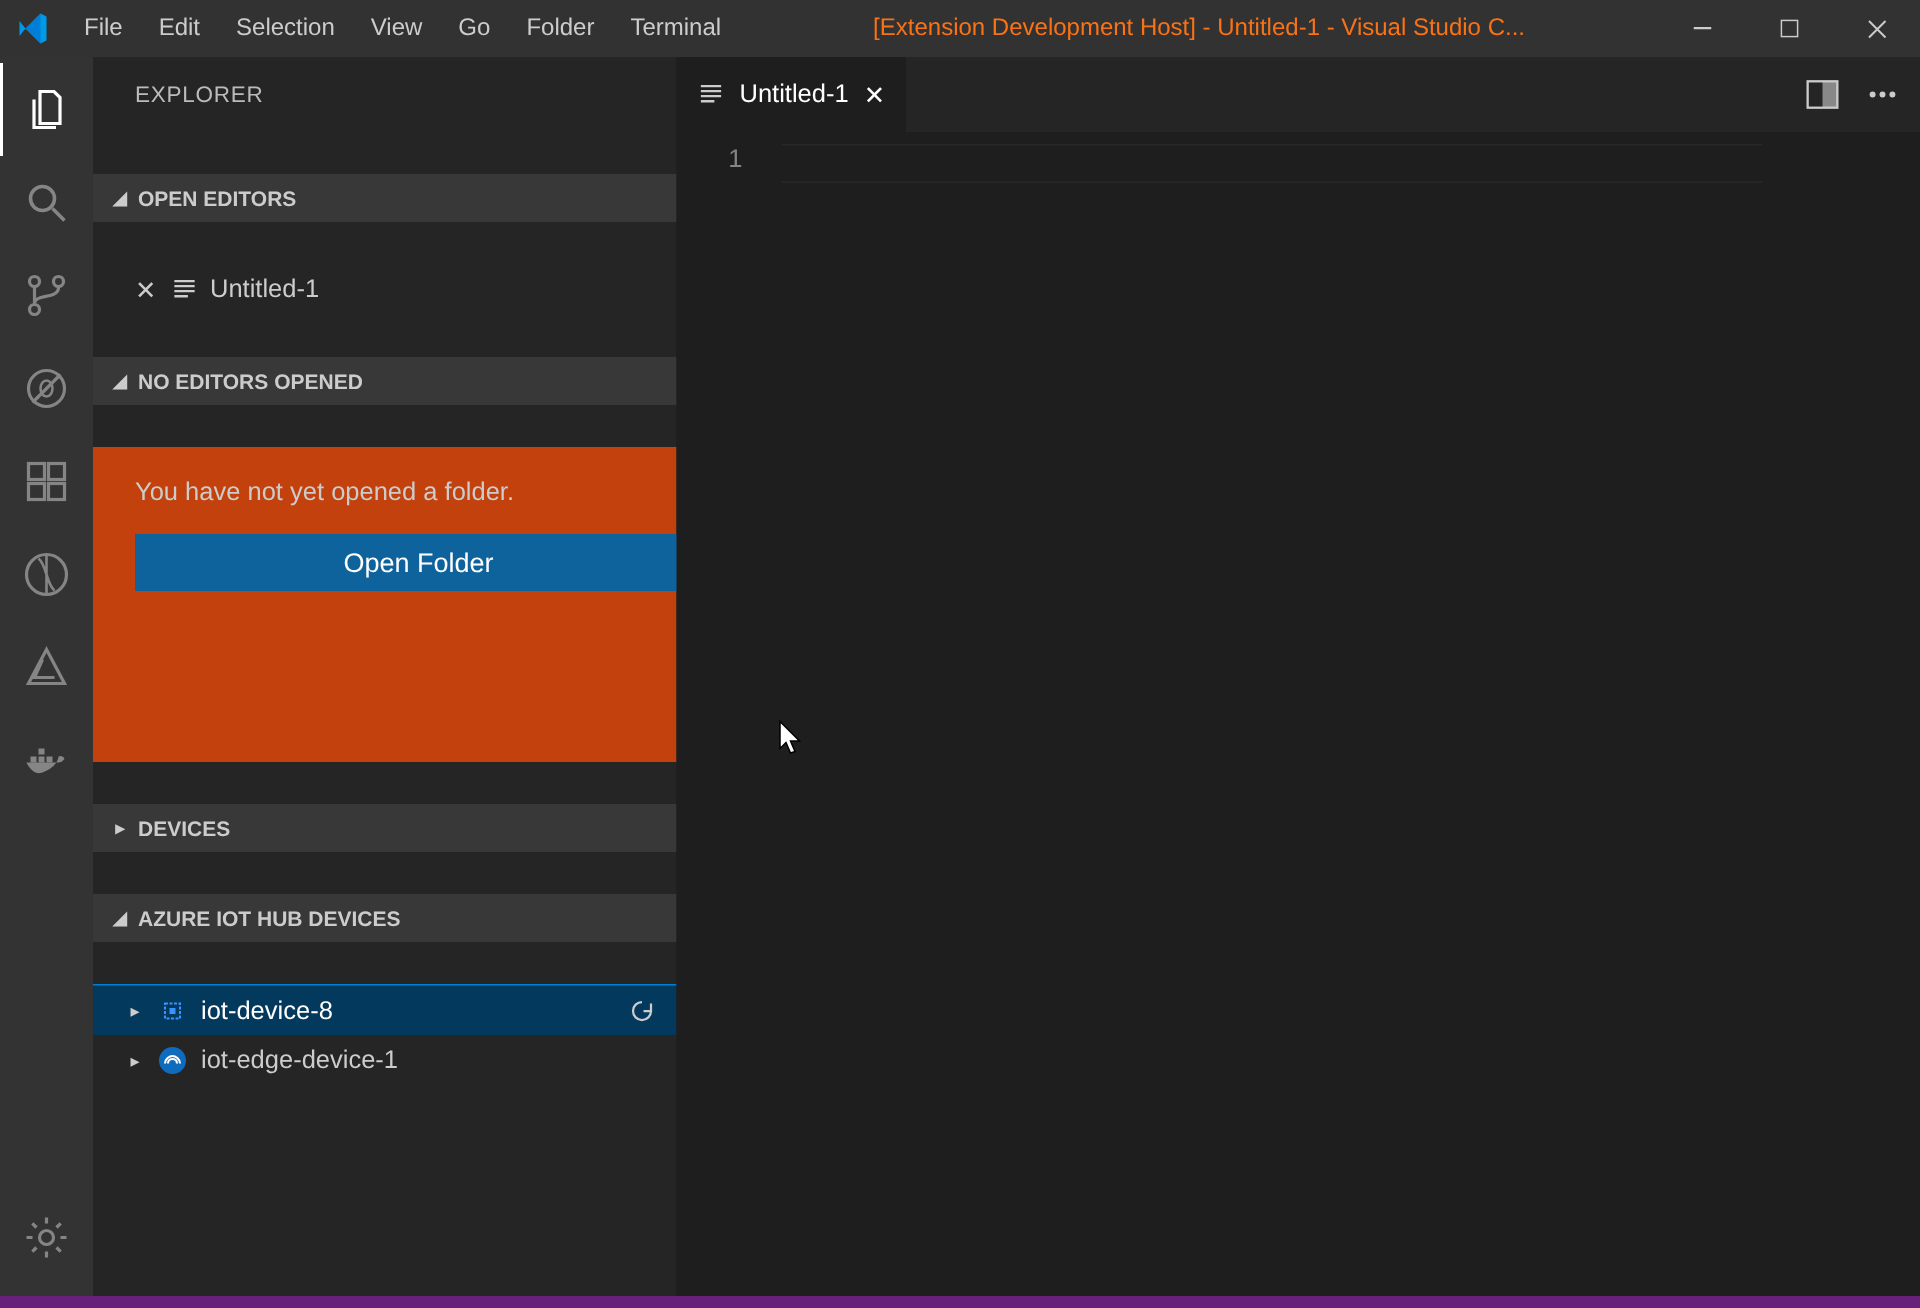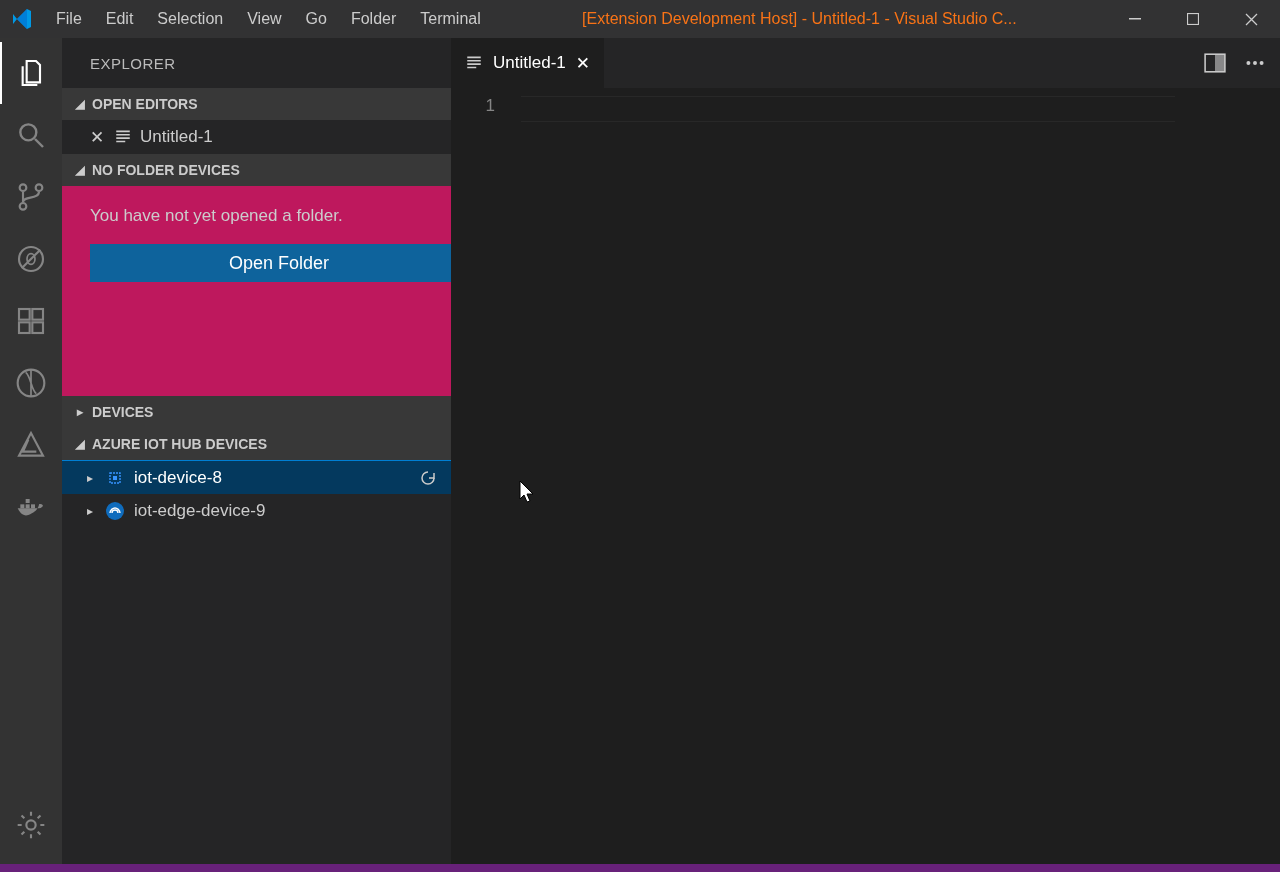--- a/index.html
+++ b/index.html
@@ -13,25 +13,25 @@
 .win-controls { display: flex; }
 .win-btn { width: 58px; height: 38px; display: flex; align-items: center; justify-content: center; cursor: pointer; color: #cccccc; }
 
 .main { display: flex; height: 826px; }
 
 .activitybar { width: 62px; background: #333333; display: flex; flex-direction: column; align-items: center; padding-top: 4px; }
 .activity-item { width: 62px; height: 62px; display: flex; align-items: center; justify-content: center; cursor: pointer; color: #858585; }
 .activity-item.active { color: #ffffff; border-left: 2px solid #ffffff; }
 .activity-bottom { margin-top: auto; margin-bottom: 8px; }
 
-.sidebar { width: 389px; background: #252526; display: flex; flex-direction: column; }
+.sidebar { width: 389px; background: #252526; display: flex; flex-direction: column; gap: 28px; }
 .sb-title { height: 50px; display: flex; align-items: center; padding-left: 28px; font-size: 15px; color: #bbbbbb; letter-spacing: 0.5px; }
 .section-hdr { height: 32px; background: #383838; display: flex; align-items: center; padding-left: 12px; font-size: 14px; font-weight: 700; color: #cccccc; cursor: pointer; gap: 6px; }
 .tree-row { height: 34px; display: flex; align-items: center; padding-left: 28px; font-size: 17px; color: #cccccc; cursor: pointer; gap: 8px; }
-.no-folder-body { background: #be185d; padding: 20px 28px; flex: 0 0 auto; height: 210px;}
+.no-folder-body { background: #c2410c; padding: 20px 28px; flex: 0 0 auto; height: 210px;}
 .no-folder-msg { font-size: 17px; color: #cccccc; margin-bottom: 18px; }
 .open-folder-btn { width: 378px; height: 38px; background: #0e639c; color: #ffffff; border: none; font-size: 18px; cursor: pointer; display:flex; align-items:center; justify-content:center;}
 .devices { }
 .device-row { height: 34px; display: flex; align-items: center; padding-left: 22px; font-size: 17px; color: #cccccc; cursor: pointer; gap: 8px; }
 .device-row.selected { background: #04395e; color: #ffffff; border-top:1px solid #007fd4;}
 .device-row .row-actions { margin-left: auto; margin-right: 14px; display:flex; }
 .chev { width: 12px; display:inline-flex; justify-content:center; color:#cccccc; font-size:12px;}
 .dev-icon { width: 22px; height: 22px; display:flex; align-items:center; justify-content:center; }
 
 .editor { flex: 1; background: #1e1e1e; display: flex; flex-direction: column; position: relative; }
@@ -166,21 +166,21 @@
       <span>
           <svg width="18" height="18" viewBox="0 0 16 16">
             <path d="M2 3h12M2 6h12M2 9h12M2 12h8" stroke="#cccccc" stroke-width="1.4"></path>
           </svg>
         </span>
       <span>Untitled-1</span>
     </div>
 
     <div class="section-hdr">
       <span class="chev">◢</span>
-      <span>NO FOLDER DEVICES</span>
+      <span>NO EDITORS OPENED</span>
     </div>
     <div class="no-folder-body">
       <div class="no-folder-msg">You have not yet opened a folder.</div>
       <button class="open-folder-btn">Open Folder</button>
     </div>
 
     <div class="section-hdr">
       <span class="chev">▸</span>
       <span>DEVICES</span>
     </div>
@@ -210,21 +210,21 @@
       </div>
       <div class="device-row">
         <span class="chev">▸</span>
         <span class="dev-icon">
           <svg width="20" height="20" viewBox="0 0 20 20">
               <circle cx="10" cy="10" r="9" fill="#0f6cbd"></circle>
               <path d="M5 12c0-3 3-5 5-5s5 2 5 5" fill="none" stroke="#fff" stroke-width="1.4"></path>
               <path d="M7 12c0-2 1.5-3 3-3s3 1 3 3" fill="none" stroke="#fff" stroke-width="1.4"></path>
             </svg>
         </span>
-        <span>iot-edge-device-9</span>
+        <span>iot-edge-device-1</span>
       </div>
     </div>
   </div>
 
   <div class="editor">
     <div class="tabs-row">
       <div class="tab">
         <span>
             <svg width="18" height="18" viewBox="0 0 16 16">
               <path d="M2 3h12M2 6h12M2 9h12M2 12h8" stroke="#cccccc" stroke-width="1.4"></path>

